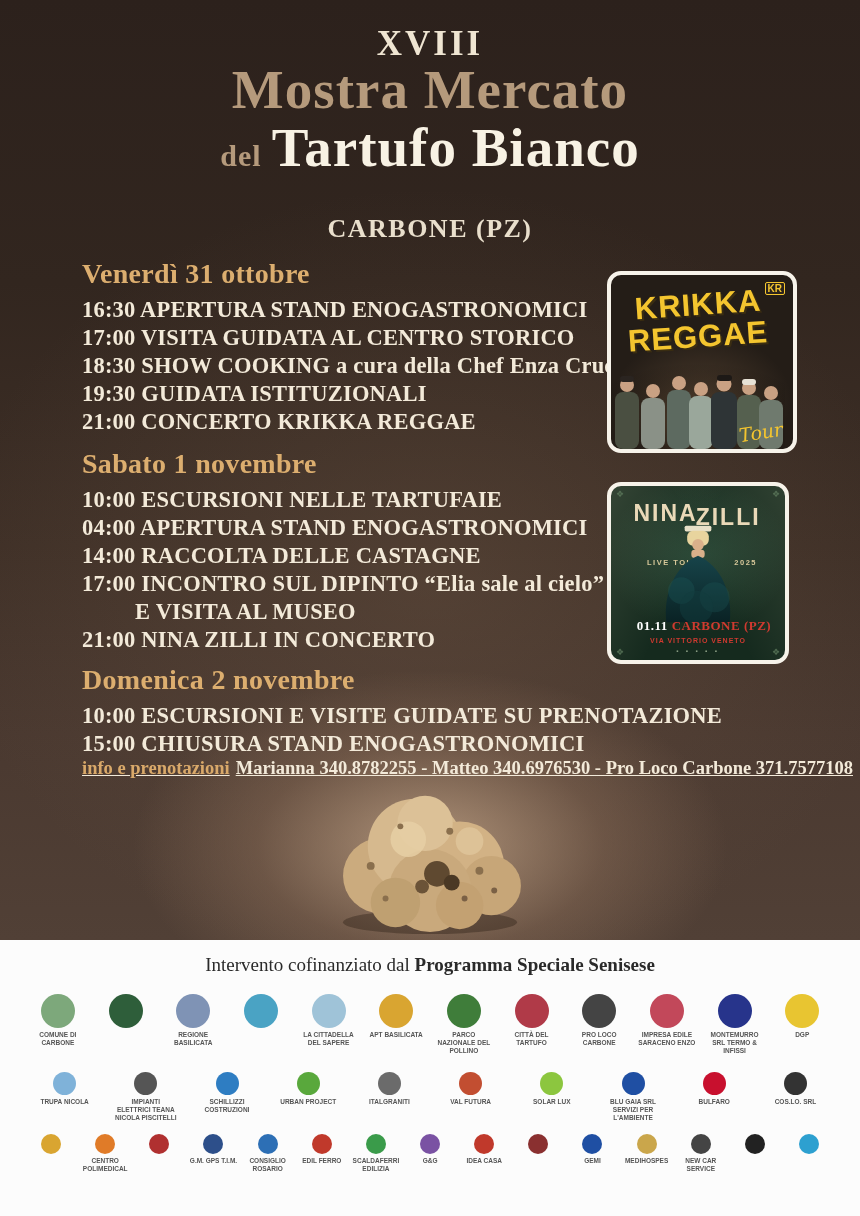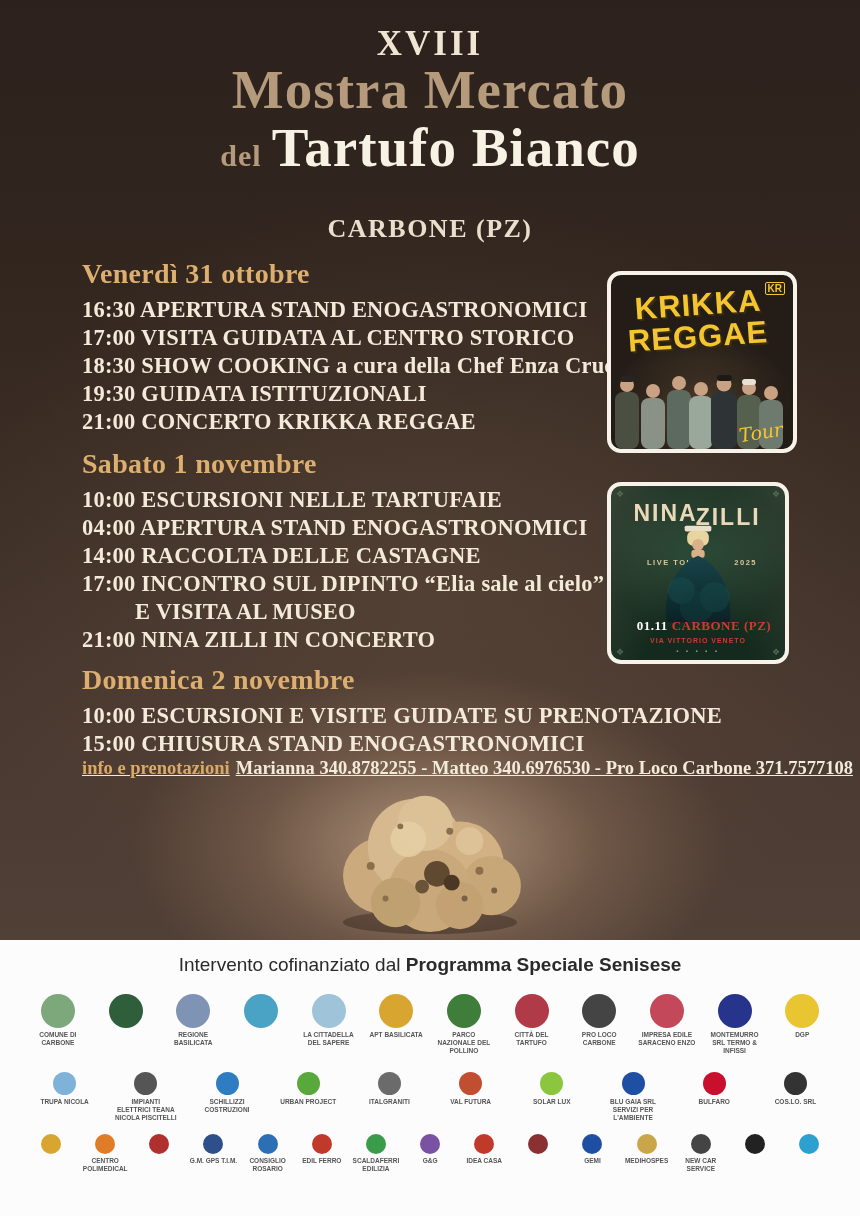--- a/index.html
+++ b/index.html
@@ -65,21 +65,21 @@
     font:700 7px "Liberation Sans",sans-serif;color:#cf3a30;letter-spacing:1px;}
   .nz-dots{position:absolute;bottom:6px;left:0;width:174px;text-align:center;color:#8fa388;
     font-size:6px;letter-spacing:3px;}
   .corner{position:absolute;color:#5d7a5c;font-size:9px;opacity:0.8;}
   .c-tl{top:3px;left:5px;} .c-tr{top:3px;right:5px;} .c-bl{bottom:3px;left:5px;} .c-br{bottom:3px;right:5px;}
   
   .truffle{position:absolute;left:310px;top:772px;}
   
   .footer{position:absolute;top:940px;left:0;width:860px;height:276px;background:#fcfcfc;}
   .f-text{position:absolute;top:14px;left:0;width:860px;text-align:center;
-    font-size:19px;color:#2a2a2a;font-family:Liberation Sans, sans-serif;}
+    font-size:19px;color:#2a2a2a;font-family:Liberation Serif, serif;}
   .f-text b{font-weight:700;}
   .rows{position:absolute;top:54px;left:24px;width:812px;}
   .logo-row{display:flex;justify-content:space-between;align-items:flex-start;}
   .row-0{min-height:74px;}
   .row-1{min-height:62px;margin-top:4px;}
   .row-2{min-height:62px;}
   .sp{display:flex;flex-direction:column;align-items:center;flex:1 1 0;min-width:0;padding:0 2px;}
   .sp .ic{border-radius:50%;flex:none;}
   .row-0 .ic{width:34px;height:34px;}
   .row-1 .ic{width:23px;height:23px;}

